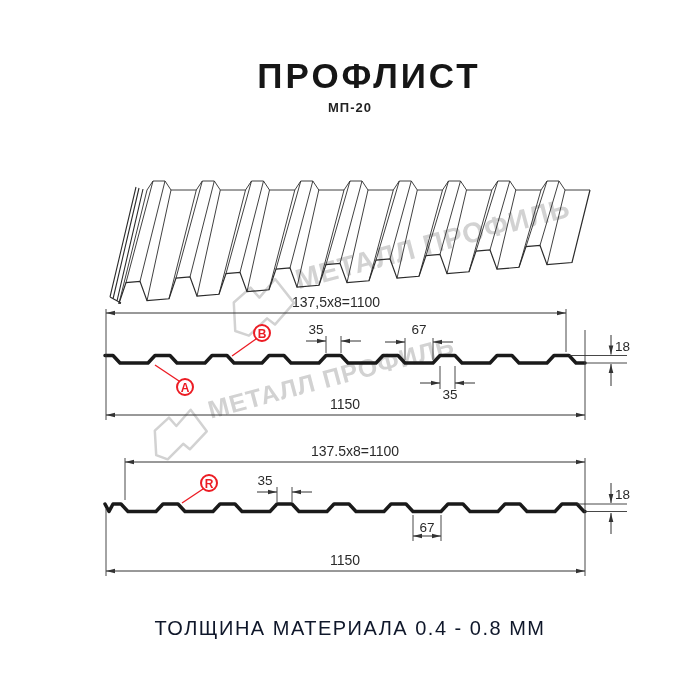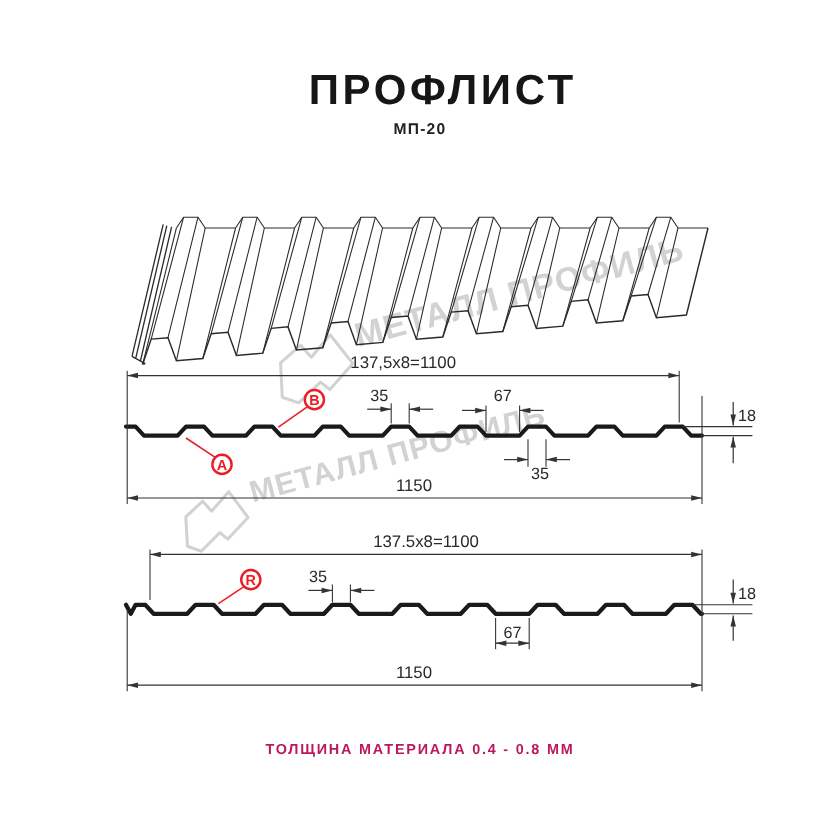--- a/index.html
+++ b/index.html
@@ -3,21 +3,21 @@
 <meta charset="utf-8">
 <style>
   html,body{margin:0;padding:0;background:#fff;}
   .canvas{position:relative;width:700px;height:700px;background:#ffffff;
           font-family:"Liberation Sans",sans-serif;overflow:hidden;}
   .title{position:absolute;top:56px;left:0;width:700px;text-align:center;
          font-size:35px;font-weight:bold;letter-spacing:3px;color:#161616;padding-left:19px;}
   .subtitle{position:absolute;top:100px;left:0;width:700px;text-align:center;
          font-size:13px;font-weight:bold;letter-spacing:1px;color:#222;}
   .footer{position:absolute;top:617px;left:0;width:700px;text-align:center;
-         font-size:12px;font-weight:bold;letter-spacing:1.5px;color:#be185d;}
+         font-size:20px;font-weight:normal;letter-spacing:1.5px;color:#0f172a;}
   svg.draw{position:absolute;left:0;top:0;}
   .dimtext{font-size:14px;fill:#2a2a2a;}
   .dimsmall{font-size:13.5px;fill:#2a2a2a;}
   .redlbl{font-size:12px;font-weight:bold;fill:#ec1c24;}
   .wm-text{font-size:28px;font-weight:bold;fill:#d2d2d2;letter-spacing:1px;}
   .wm-text2{font-size:25px;font-weight:bold;fill:#d2d2d2;letter-spacing:1px;}
   .wm-logo{fill:none;stroke:#d2d2d2;stroke-width:2.5;stroke-linejoin:round;}
 </style>
 </head>
 <body>

